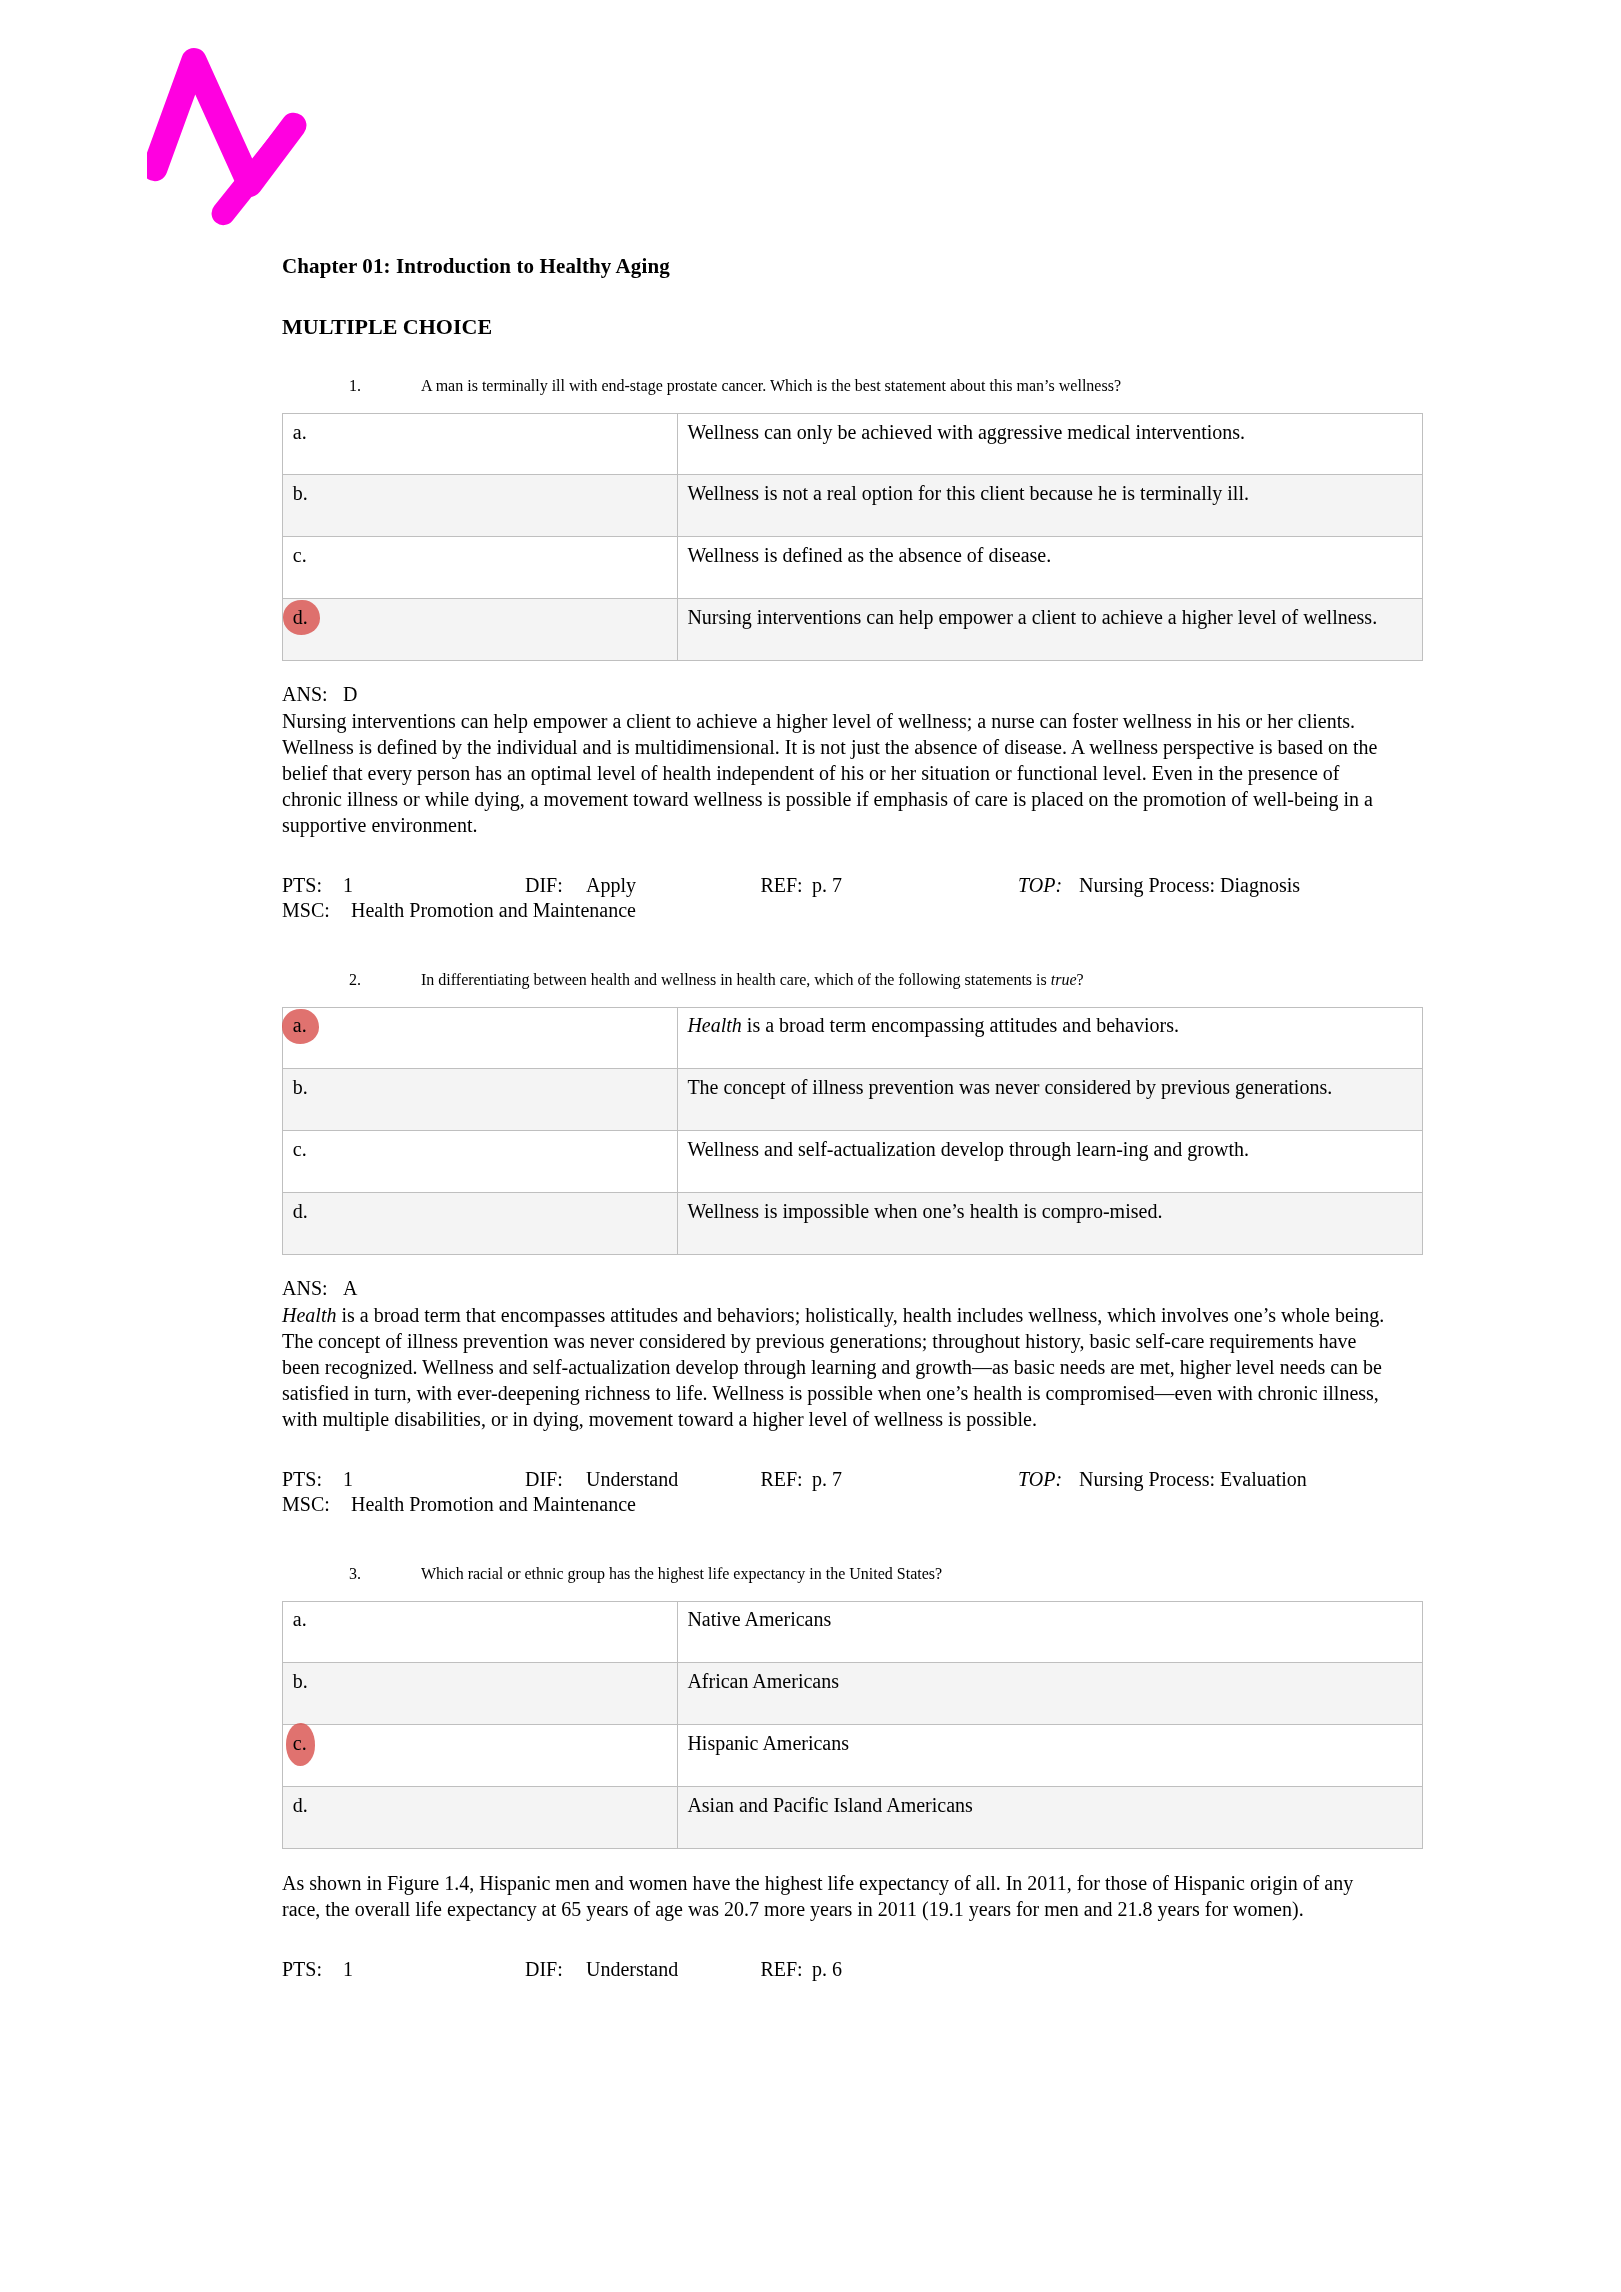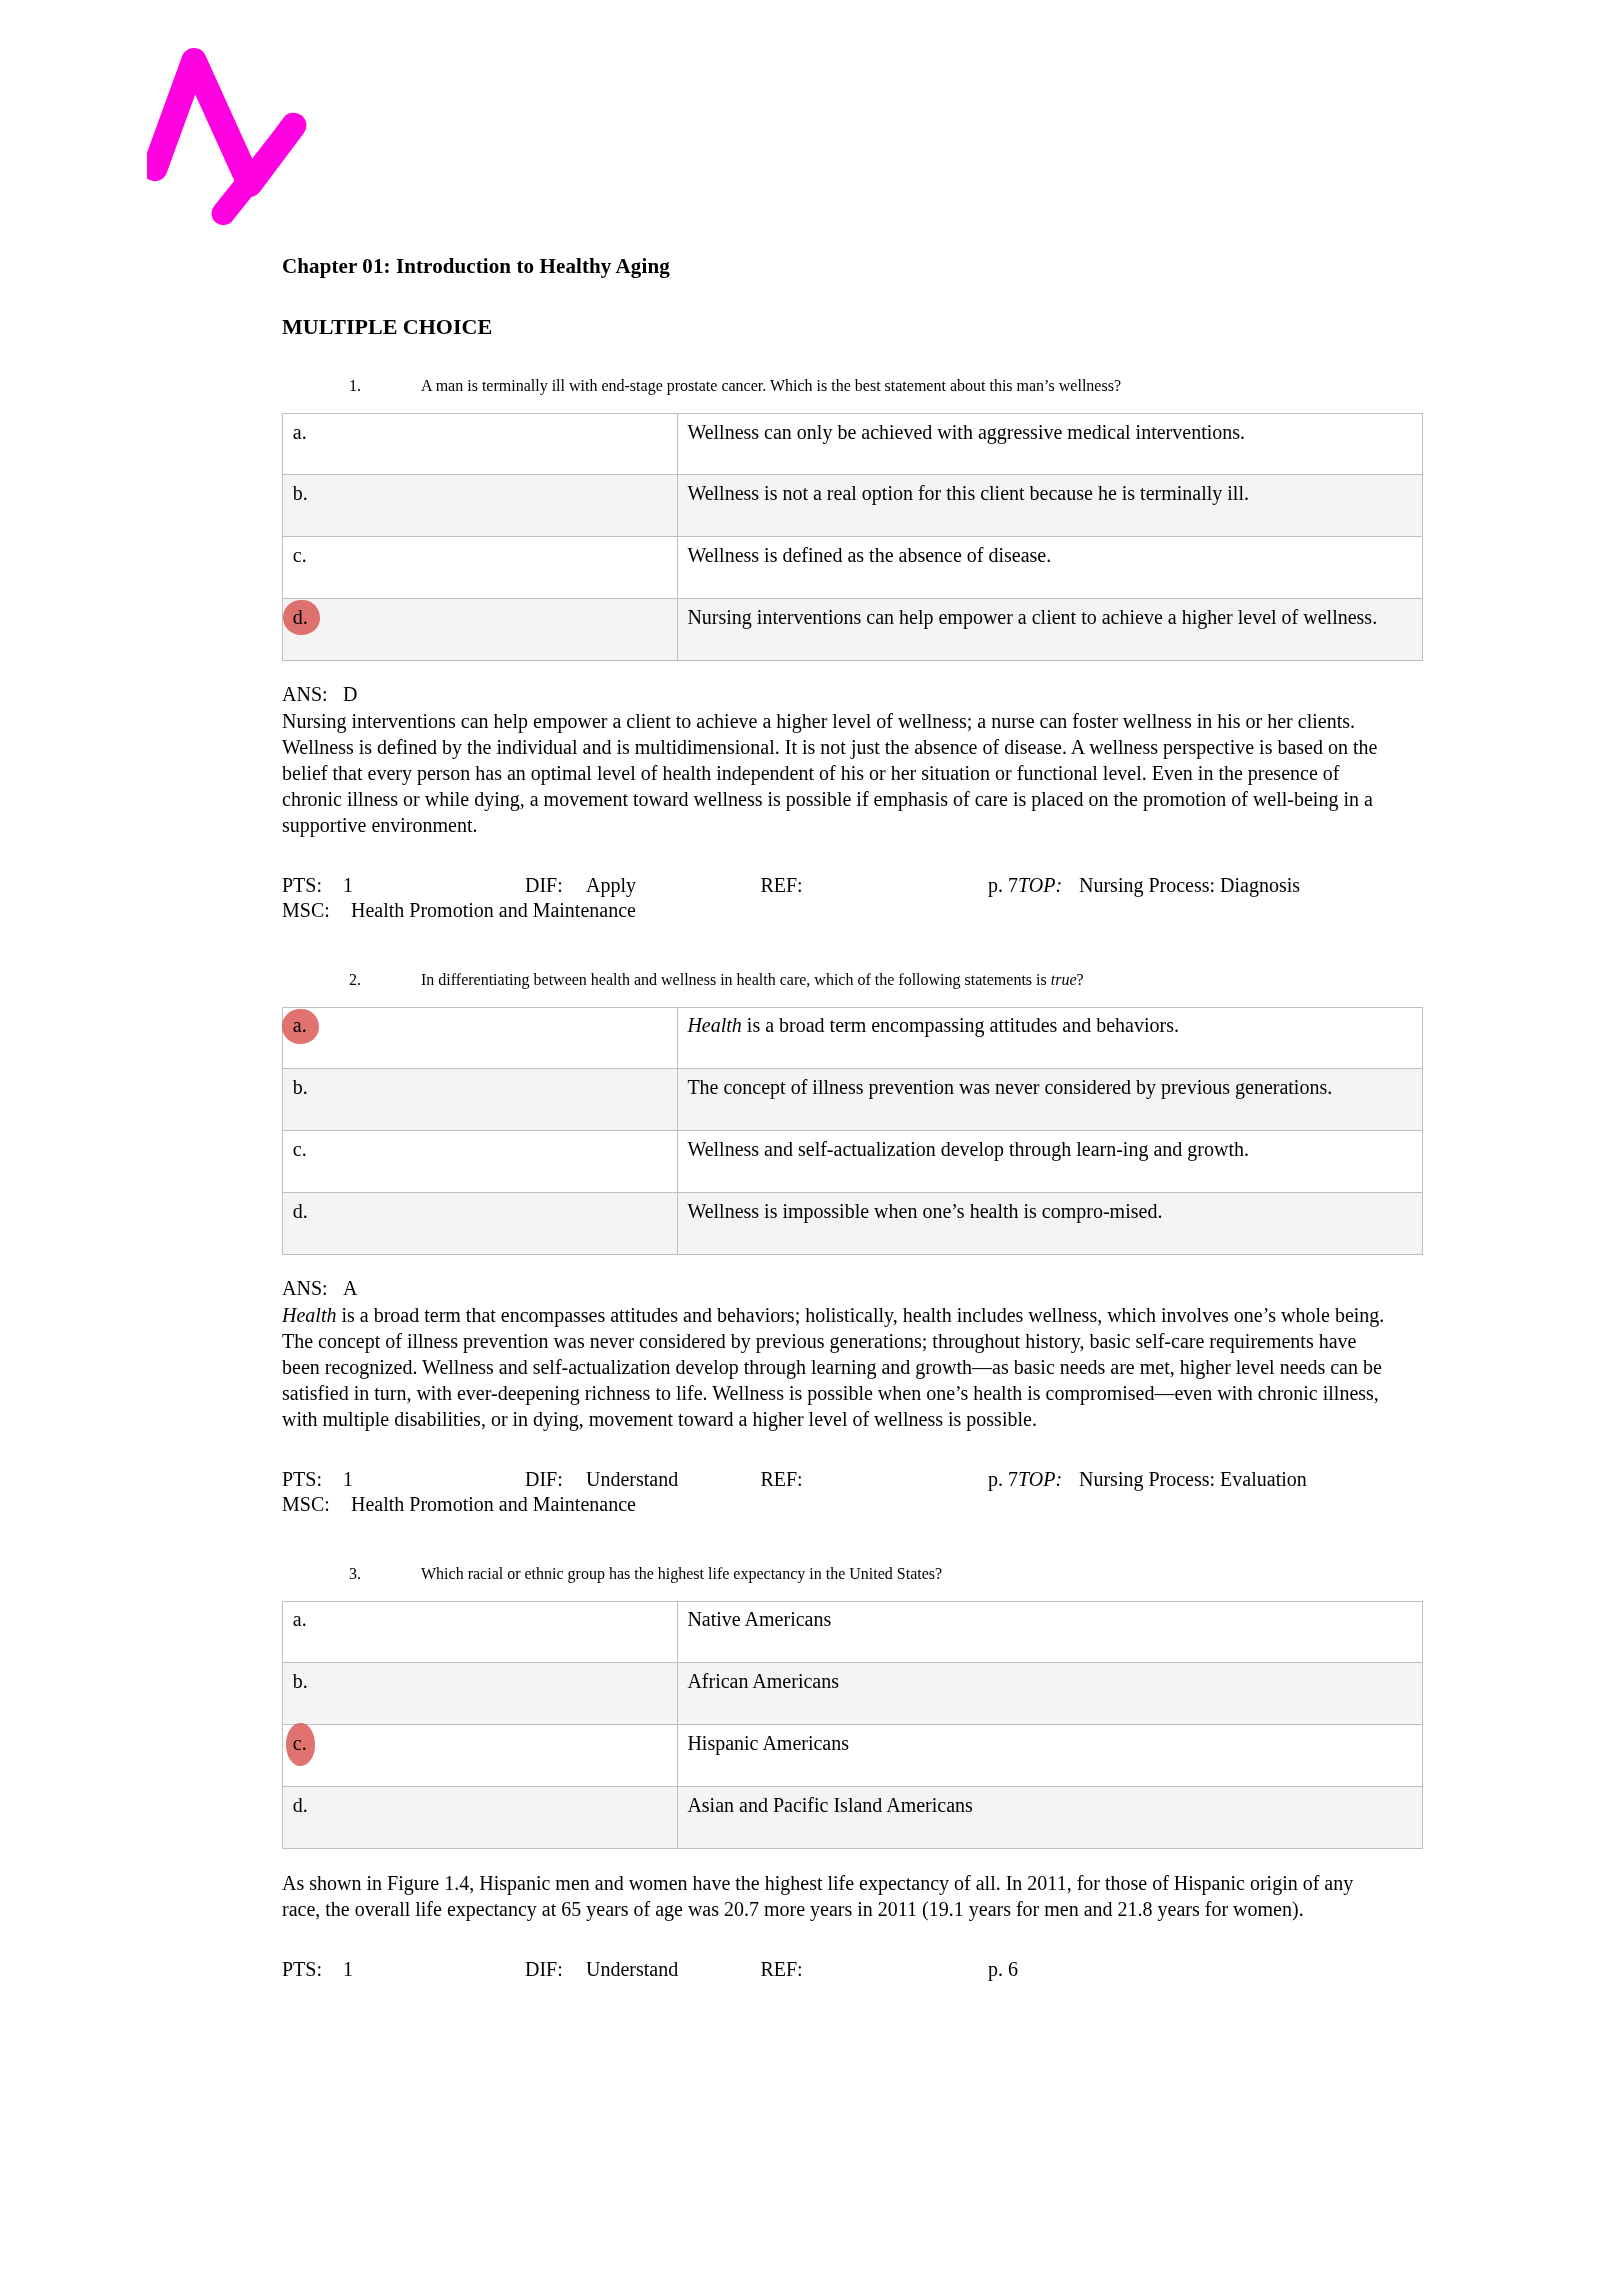--- a/index.html
+++ b/index.html
@@ -139,21 +139,21 @@
   .meta {
     font-size: 20px;
     line-height: 25.5px;
     white-space: pre;
   }
   .meta .m-lbl   { display: inline-block; width: 61px; }
   .meta .m-pts   { display: inline-block; width: 182px; }
   .meta .m-dif   { display: inline-block; width: 61px; }
   .meta .m-difv  { display: inline-block; width: 165px; }
   .meta .m-ref   { display: inline-block; width: 61px; text-align: center; }
-  .meta .m-refv  { display: inline-block; width: 206px; text-align: right; }
+  .meta .m-refv  { display: inline-block; width: 206px; }
   .meta .m-top   { display: inline-block; width: 61px; font-style: italic; }
   .meta .m-msc   { display: inline-block; width: 69px; }
 
   i, em { font-style: italic; }
 </style>
 </head>
 <body>
 
 <div id="page">
 

